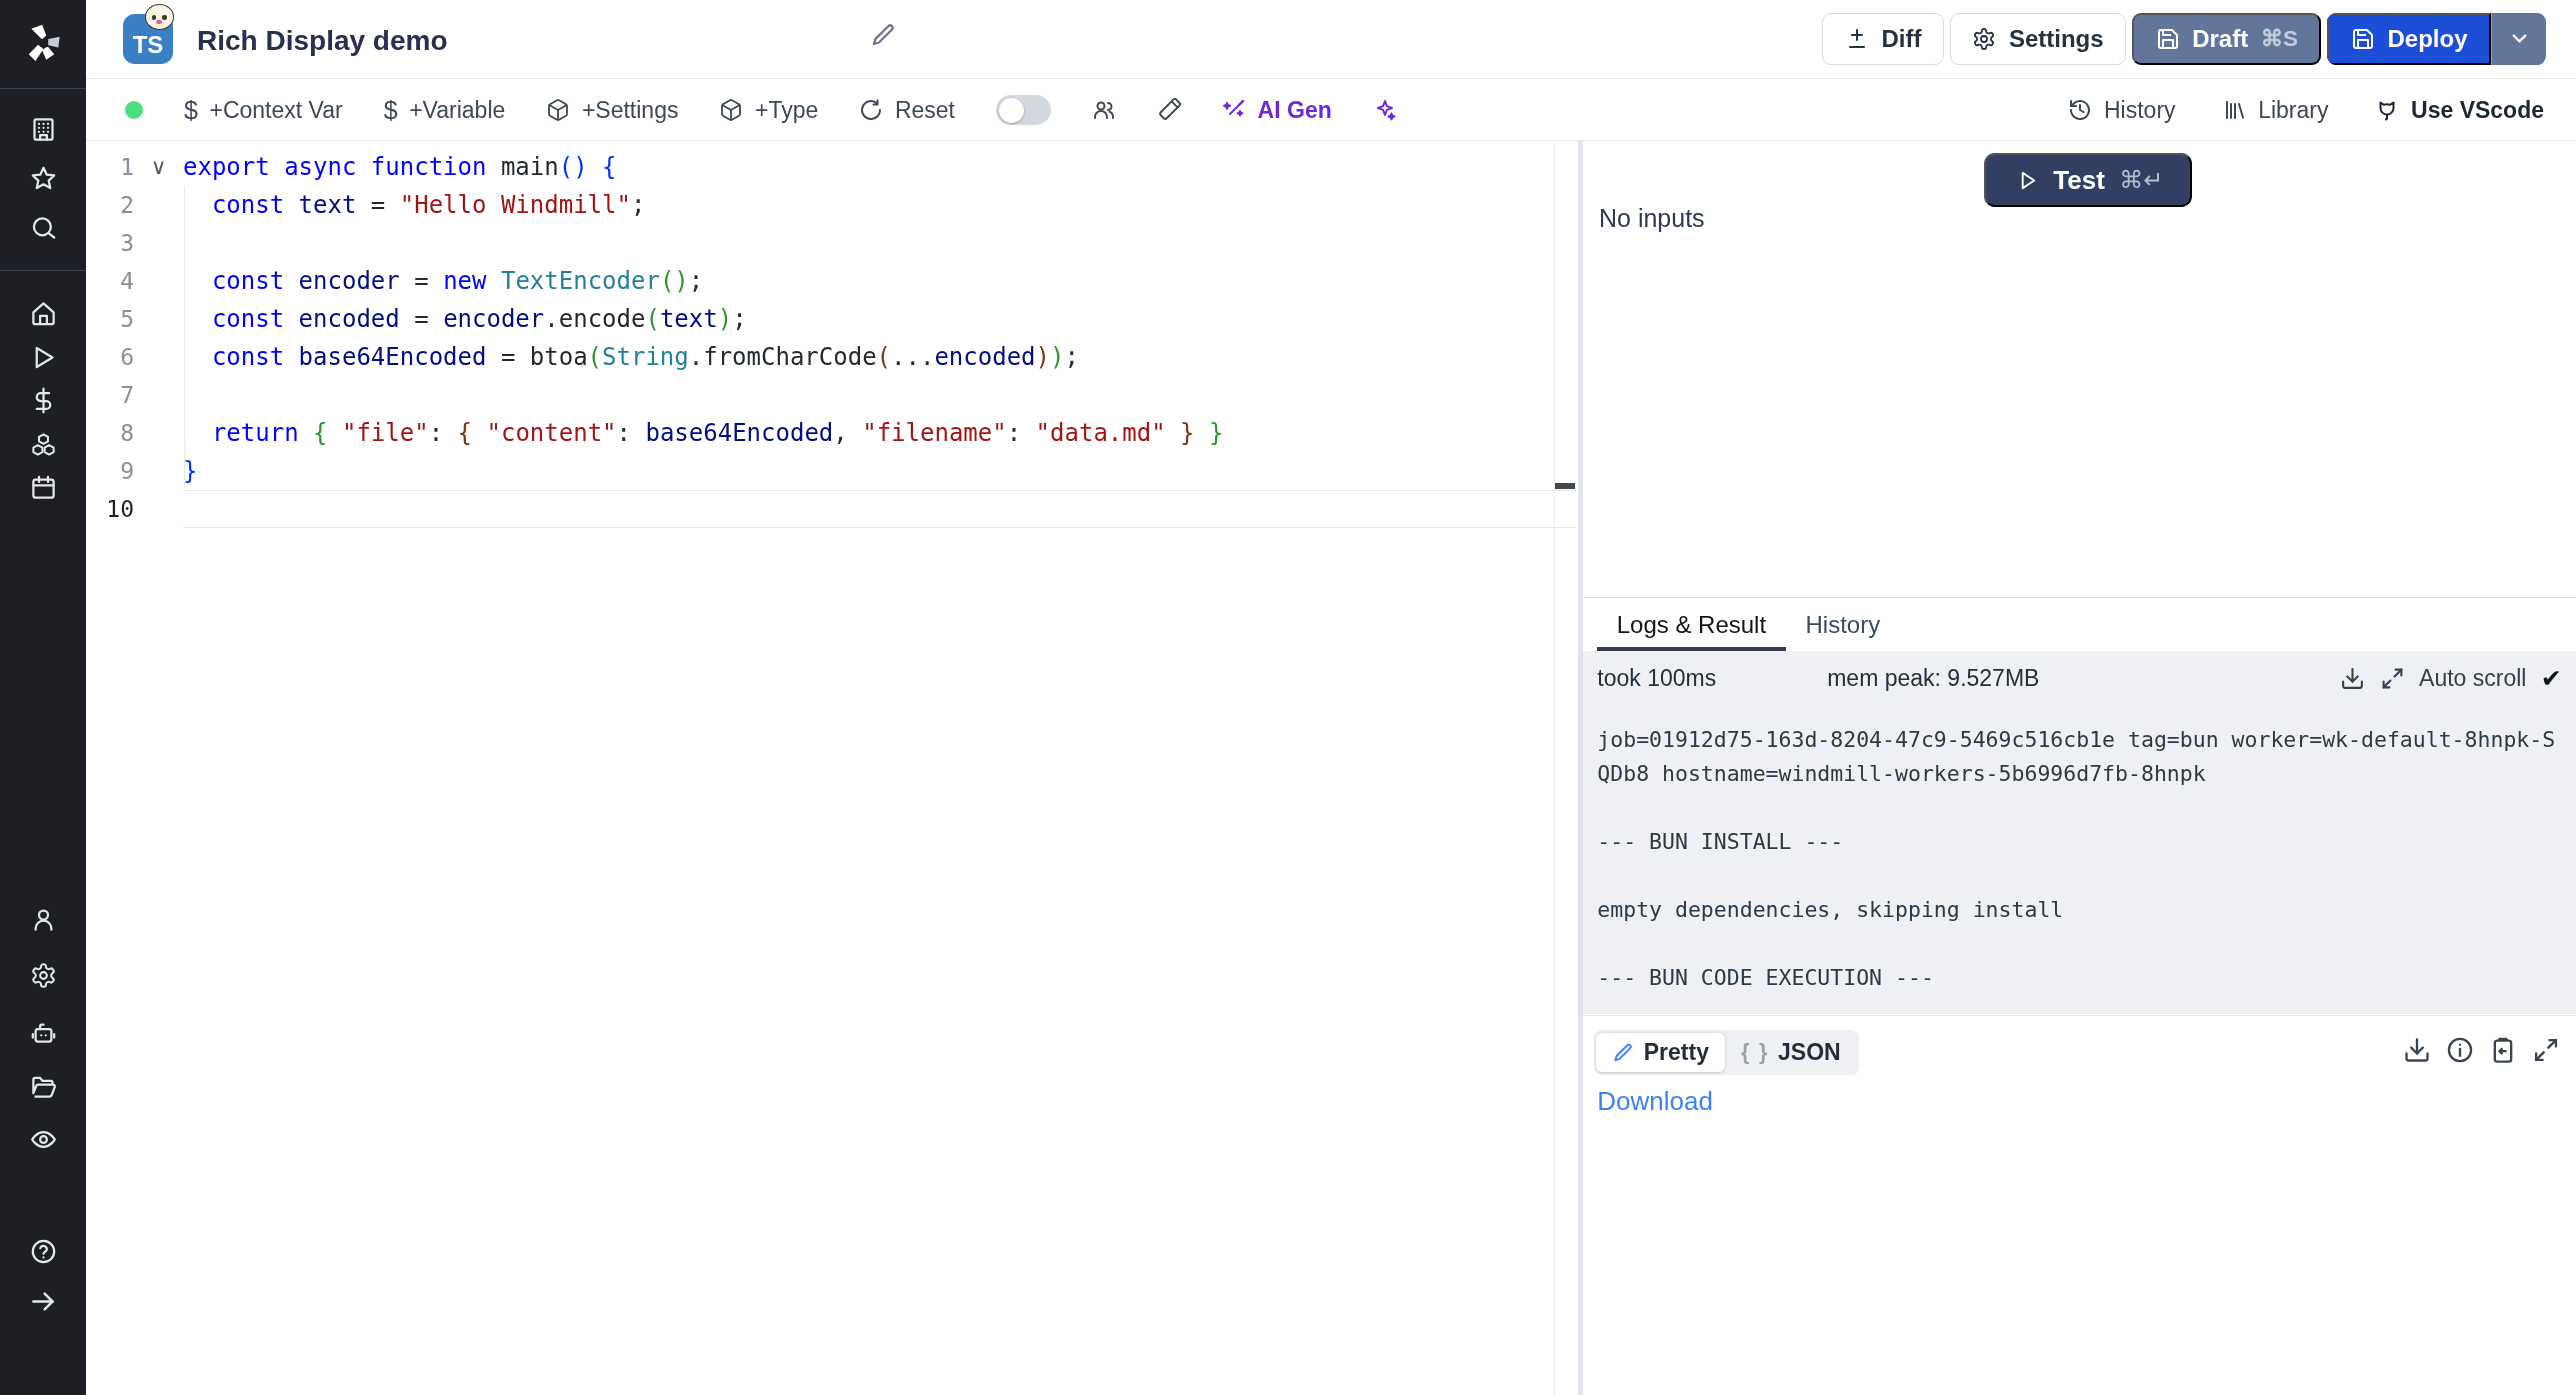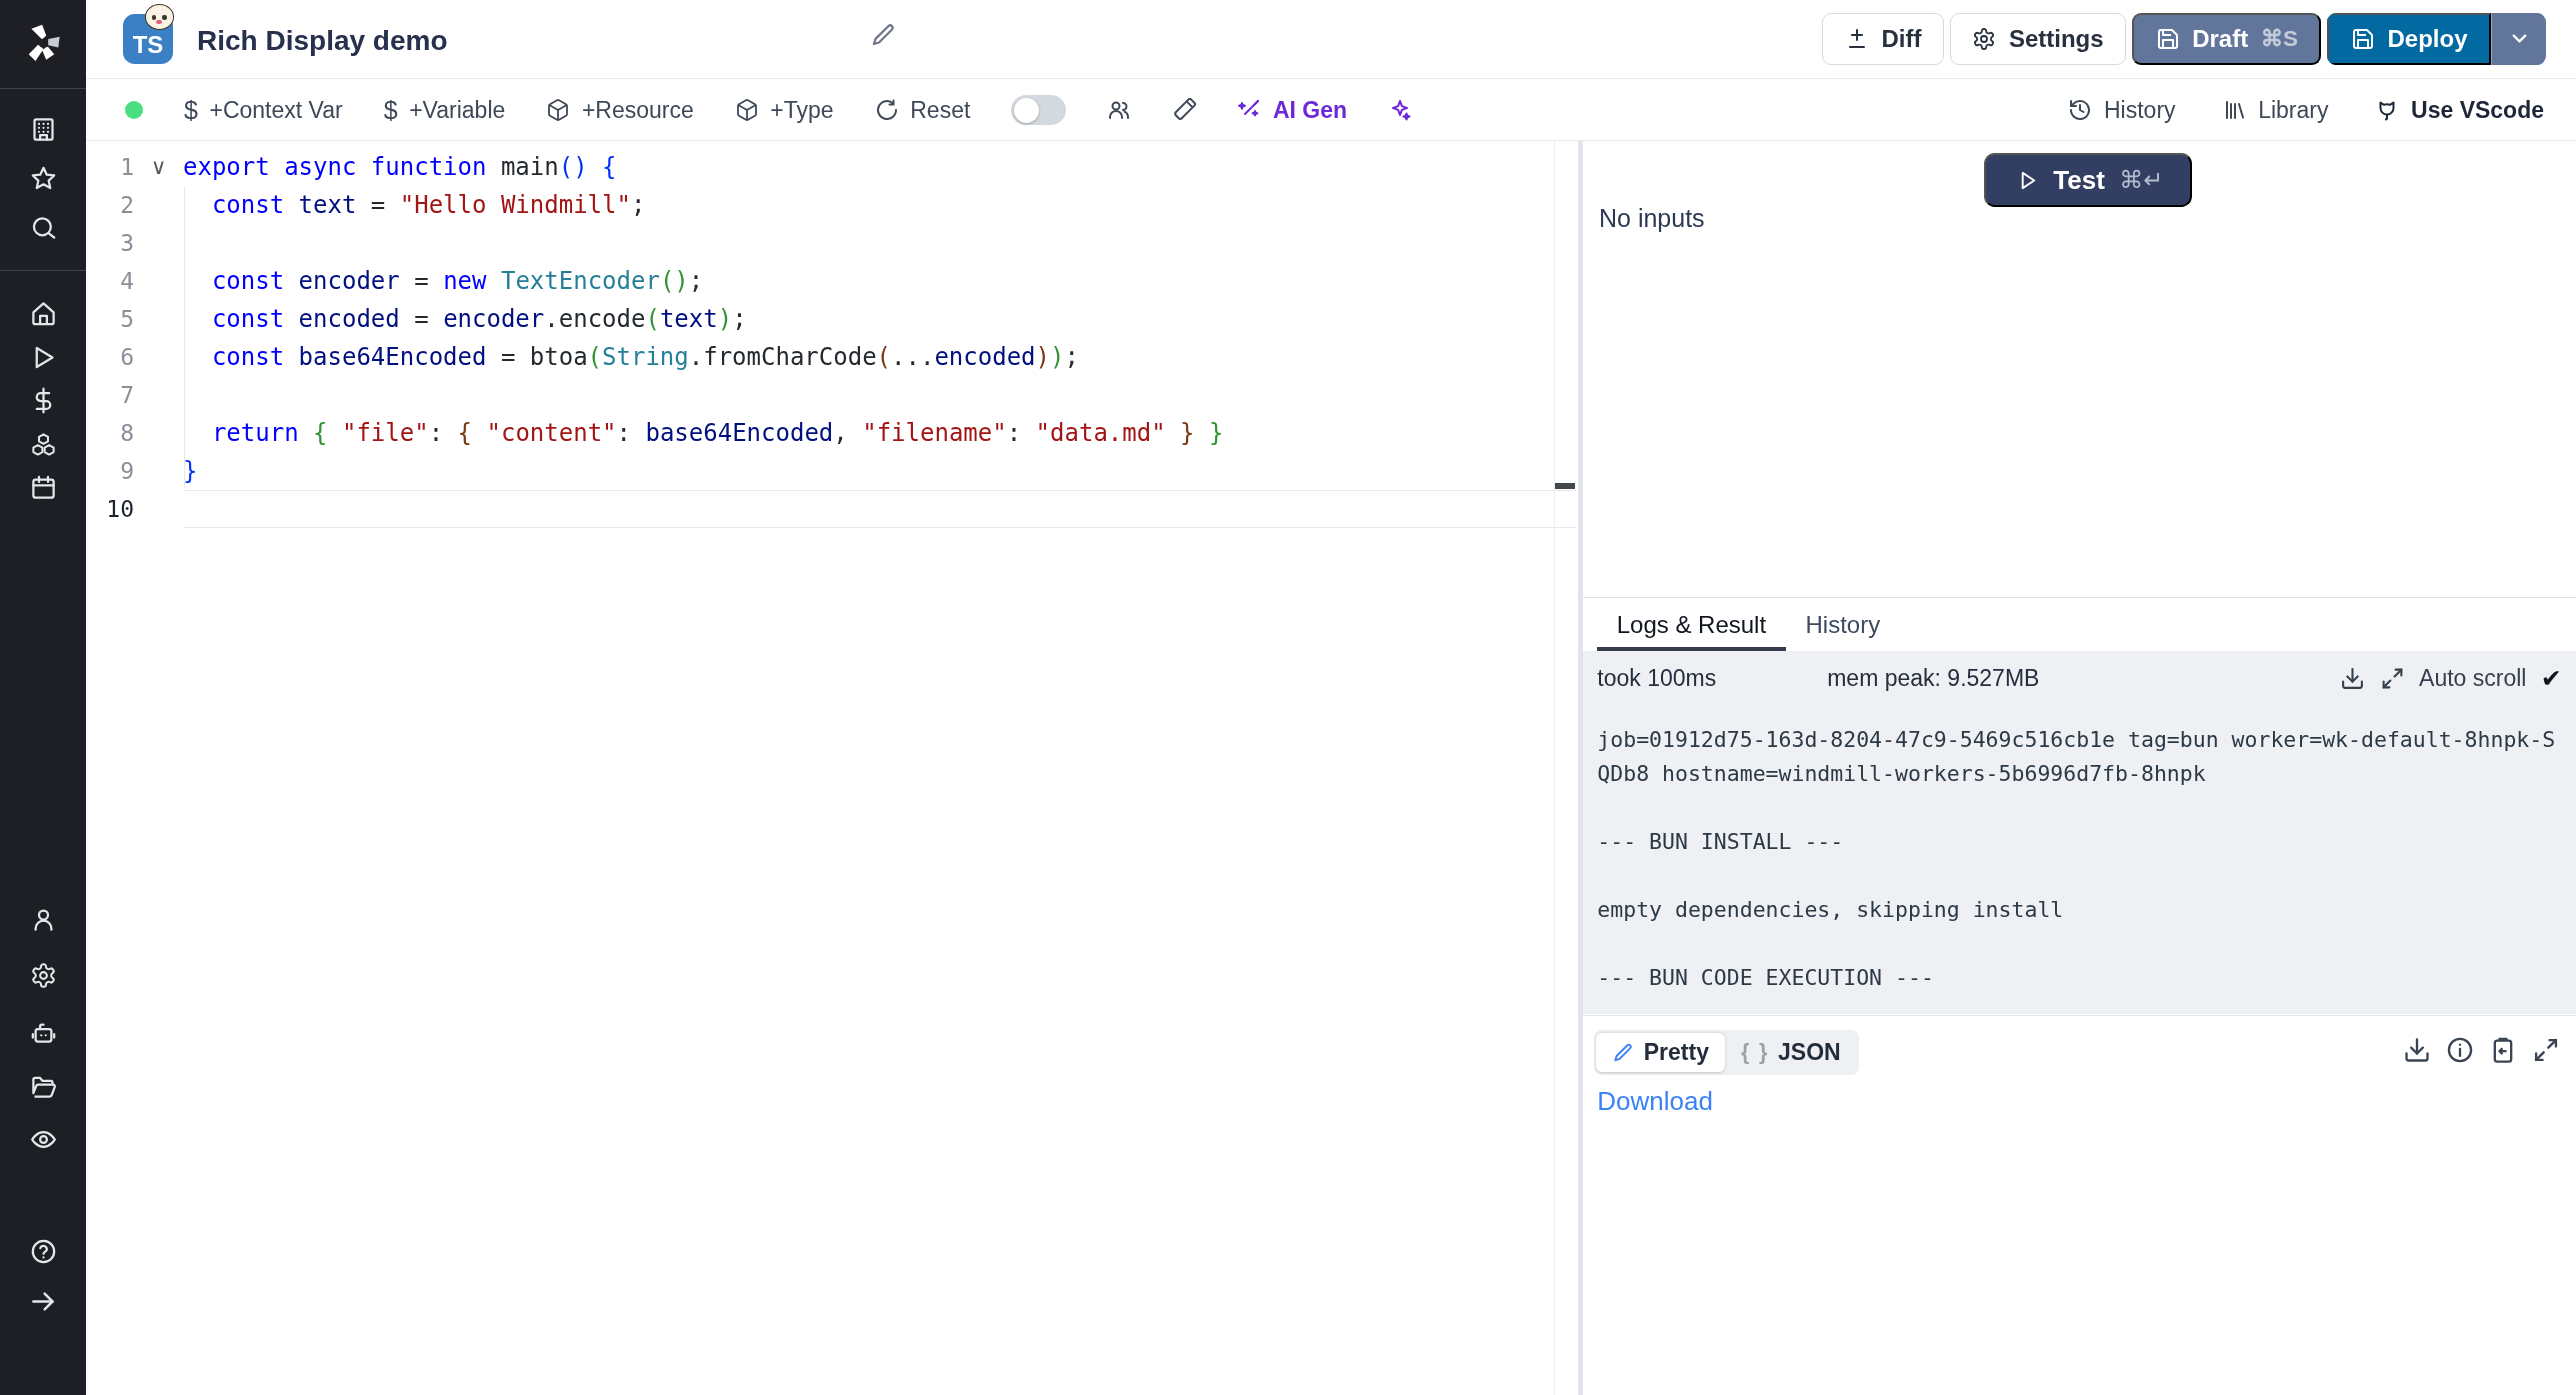--- a/index.html
+++ b/index.html
@@ -264,21 +264,21 @@
     <button class="btn slate" style="background: rgb(98, 118, 156);">
       <svg viewBox="0 0 24 24" fill="none" stroke="currentColor" stroke-width="2" stroke-linejoin="round">
           <path d="M19 21H5a2 2 0 0 1-2-2V5a2 2 0 0 1 2-2h11l5 5v11a2 2 0 0 1-2 2z"></path>
           <polyline points="17 21 17 13 7 13 7 21"></polyline>
           <polyline points="7 3 7 8 15 8"></polyline>
         </svg>
       <span>Draft</span>
       <span class="kbd-hint">⌘S</span>
     </button>
     <div class="deploy-wrap">
-      <button class="btn slate" style="background: #0369a1;">
+      <button class="btn slate" style="background: #1d4ed8;">
         <svg viewBox="0 0 24 24" fill="none" stroke="currentColor" stroke-width="2" stroke-linejoin="round">
             <path d="M19 21H5a2 2 0 0 1-2-2V5a2 2 0 0 1 2-2h11l5 5v11a2 2 0 0 1-2 2z"></path>
             <polyline points="17 21 17 13 7 13 7 21"></polyline>
             <polyline points="7 3 7 8 15 8"></polyline>
           </svg>
         <span>Deploy</span>
       </button>
       <span class="deploy-caret slate-bg" style="background: rgb(98, 118, 156);">
         <svg viewBox="0 0 24 24" fill="none" stroke="currentColor" stroke-width="2.4" stroke-linecap="round" stroke-linejoin="round">
             <polyline points="6 9 12 15 18 9"></polyline>
@@ -298,21 +298,21 @@
     <span class="titem">
       <span class="dollar">$</span>
       <span>+Variable</span>
     </span>
     <span class="titem">
       <svg viewBox="0 0 24 24" fill="none" stroke="currentColor" stroke-width="1.8" stroke-linejoin="round">
           <path d="M21 8a2 2 0 0 0-1-1.73l-7-4a2 2 0 0 0-2 0l-7 4A2 2 0 0 0 3 8v8a2 2 0 0 0 1 1.73l7 4a2 2 0 0 0 2 0l7-4A2 2 0 0 0 21 16Z"></path>
           <path d="m3.3 7 8.7 5 8.7-5"></path>
           <path d="M12 22V12"></path>
         </svg>
-      <span>+Resource</span>
+      <span>+Settings</span>
     </span>
     <span class="titem">
       <svg viewBox="0 0 24 24" fill="none" stroke="currentColor" stroke-width="1.8" stroke-linejoin="round">
           <path d="M21 8a2 2 0 0 0-1-1.73l-7-4a2 2 0 0 0-2 0l-7 4A2 2 0 0 0 3 8v8a2 2 0 0 0 1 1.73l7 4a2 2 0 0 0 2 0l7-4A2 2 0 0 0 21 16Z"></path>
           <path d="m3.3 7 8.7 5 8.7-5"></path>
           <path d="M12 22V12"></path>
         </svg>
       <span>+Type</span>
     </span>
     <span class="titem">

